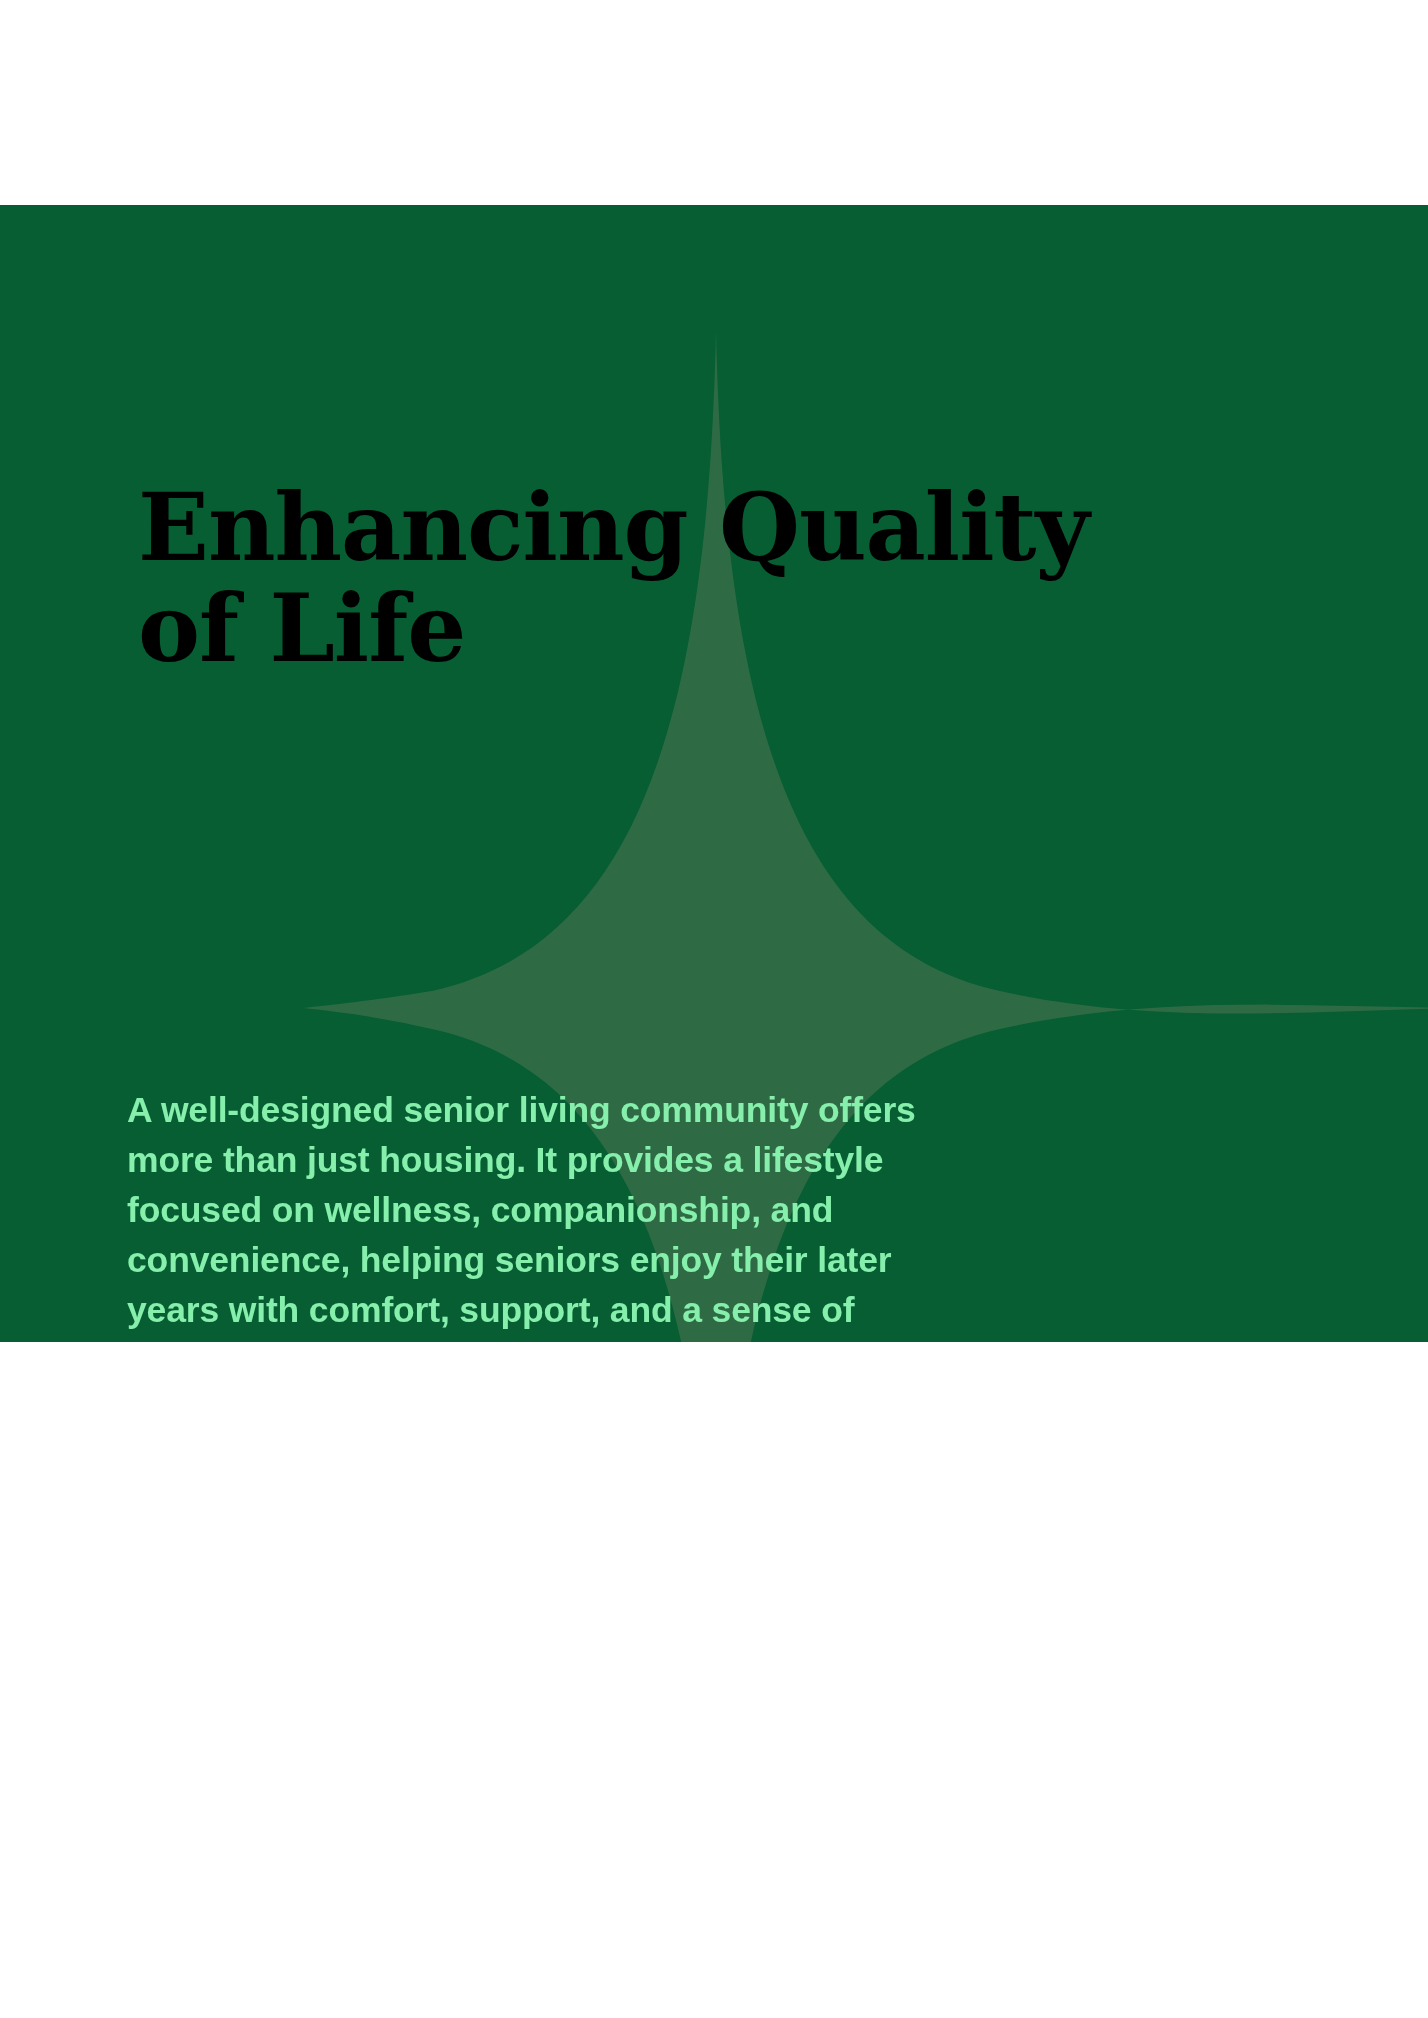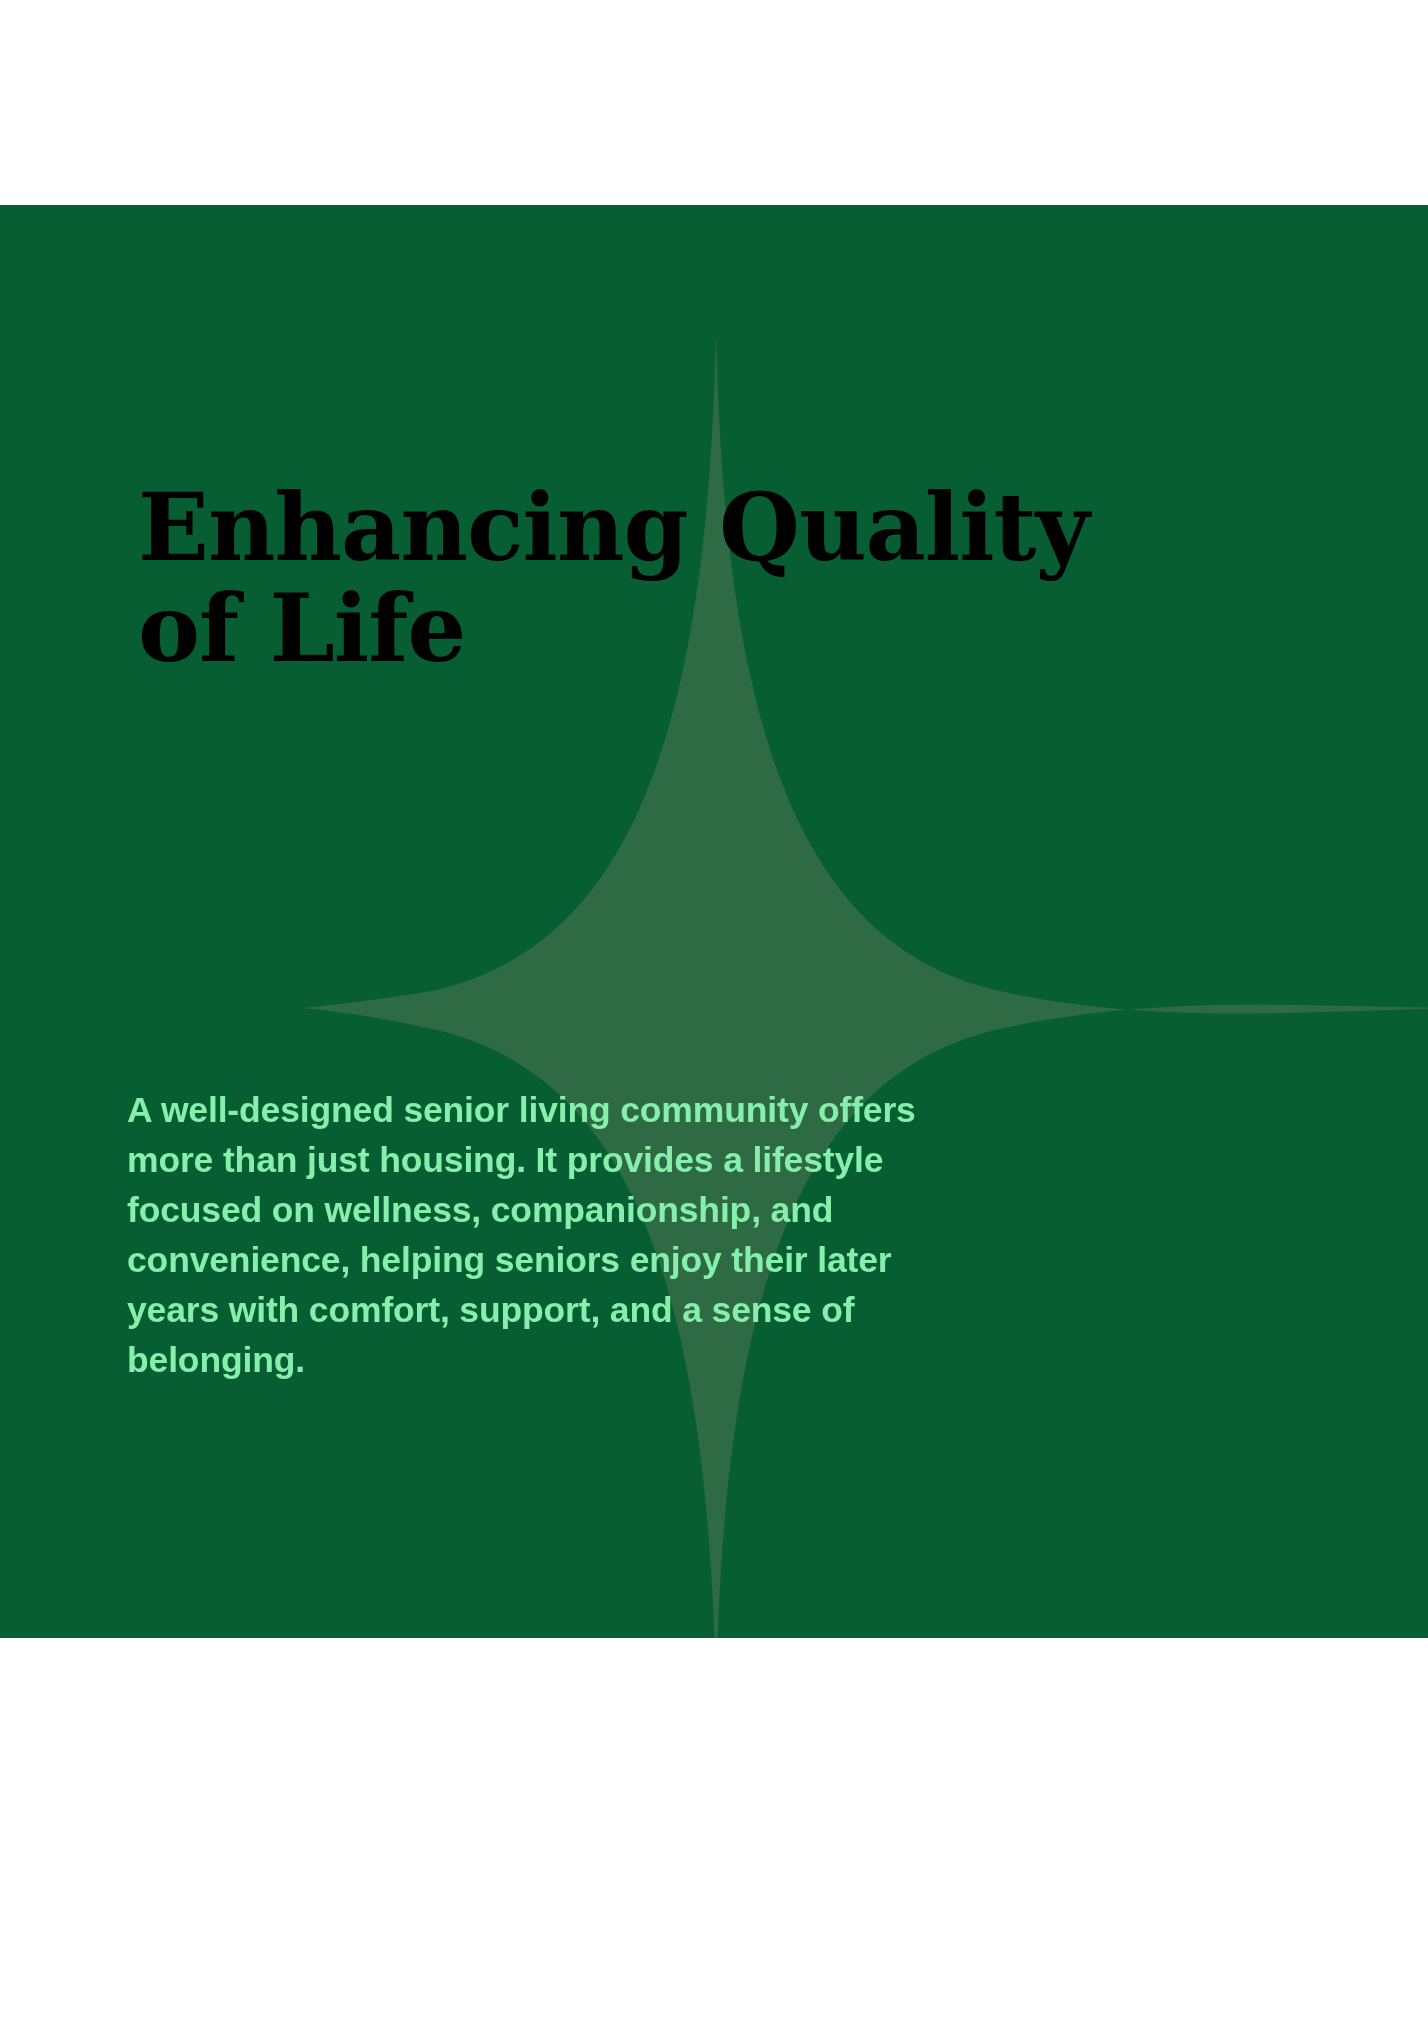--- a/index.html
+++ b/index.html
@@ -20,21 +20,21 @@
     height: 2018px;
     background: #ffffff;
   }
 
   
   #panel {
     position: absolute;
     left: 0;
     top: 205px;
     width: 1428px;
-    height: 1433px;
+    height: 1137px;
     background: #065E32;
     overflow: hidden;
   }
 
   
   #sparkle {
     position: absolute;
     left: 0;
     top: 0;
     width: 1428px;

